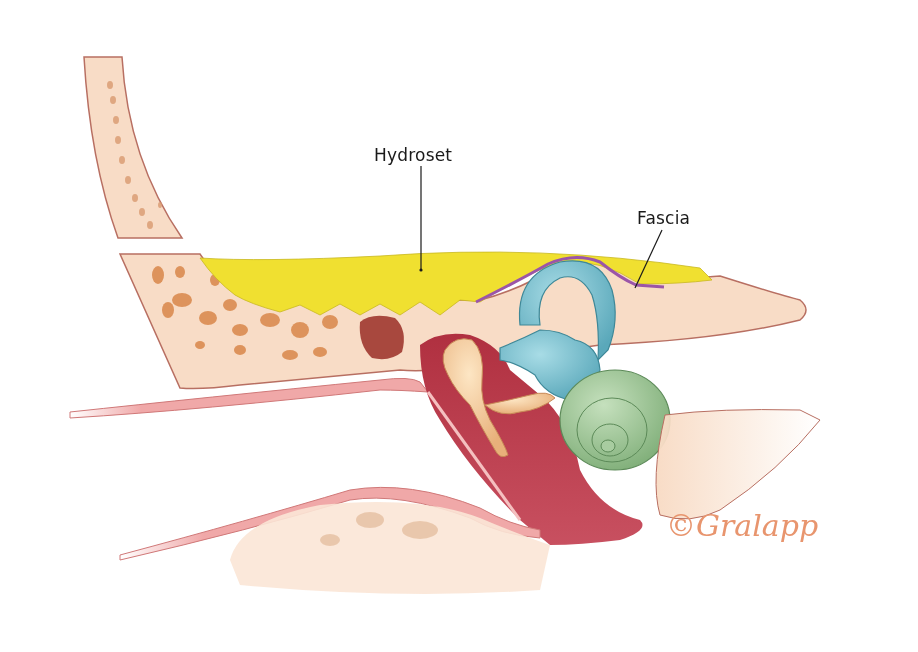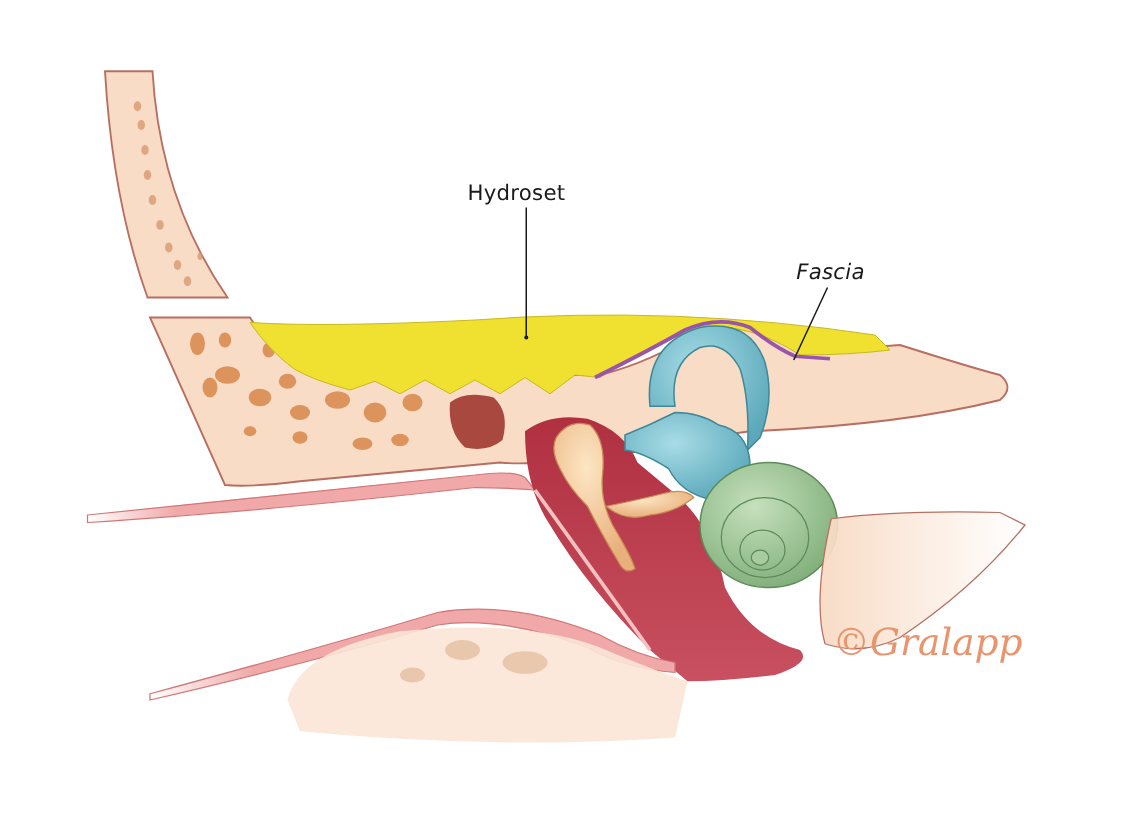--- a/index.html
+++ b/index.html
@@ -114,14 +114,14 @@
       <ellipse cx="420" cy="530" rx="18" ry="9"></ellipse>
       <ellipse cx="330" cy="540" rx="10" ry="6"></ellipse>
   </g>
 
   <line x1="421" y1="166" x2="421" y2="270" stroke="#1a1a1a" stroke-width="1.2"></line>
   <circle cx="421" cy="270" r="1.6" fill="#1a1a1a"></circle>
   <line x1="662" y1="230" x2="635" y2="288" stroke="#1a1a1a" stroke-width="1.2"></line>
 </svg>
 
 <div class="label" style="left:374px; top:145px;">Hydroset</div>
-<div class="label" style="left:637px; top:208px;font-style:italic;">Fascia</div>
-<div class="credit" style="left:666px; top:497px;text-align:center;">©Gralapp</div>
+<div class="label" style="left:637px; top:208px;">Fascia</div>
+<div class="credit" style="left:666px; top:508px;text-align:center;">©Gralapp</div>
 
 </body></html>

